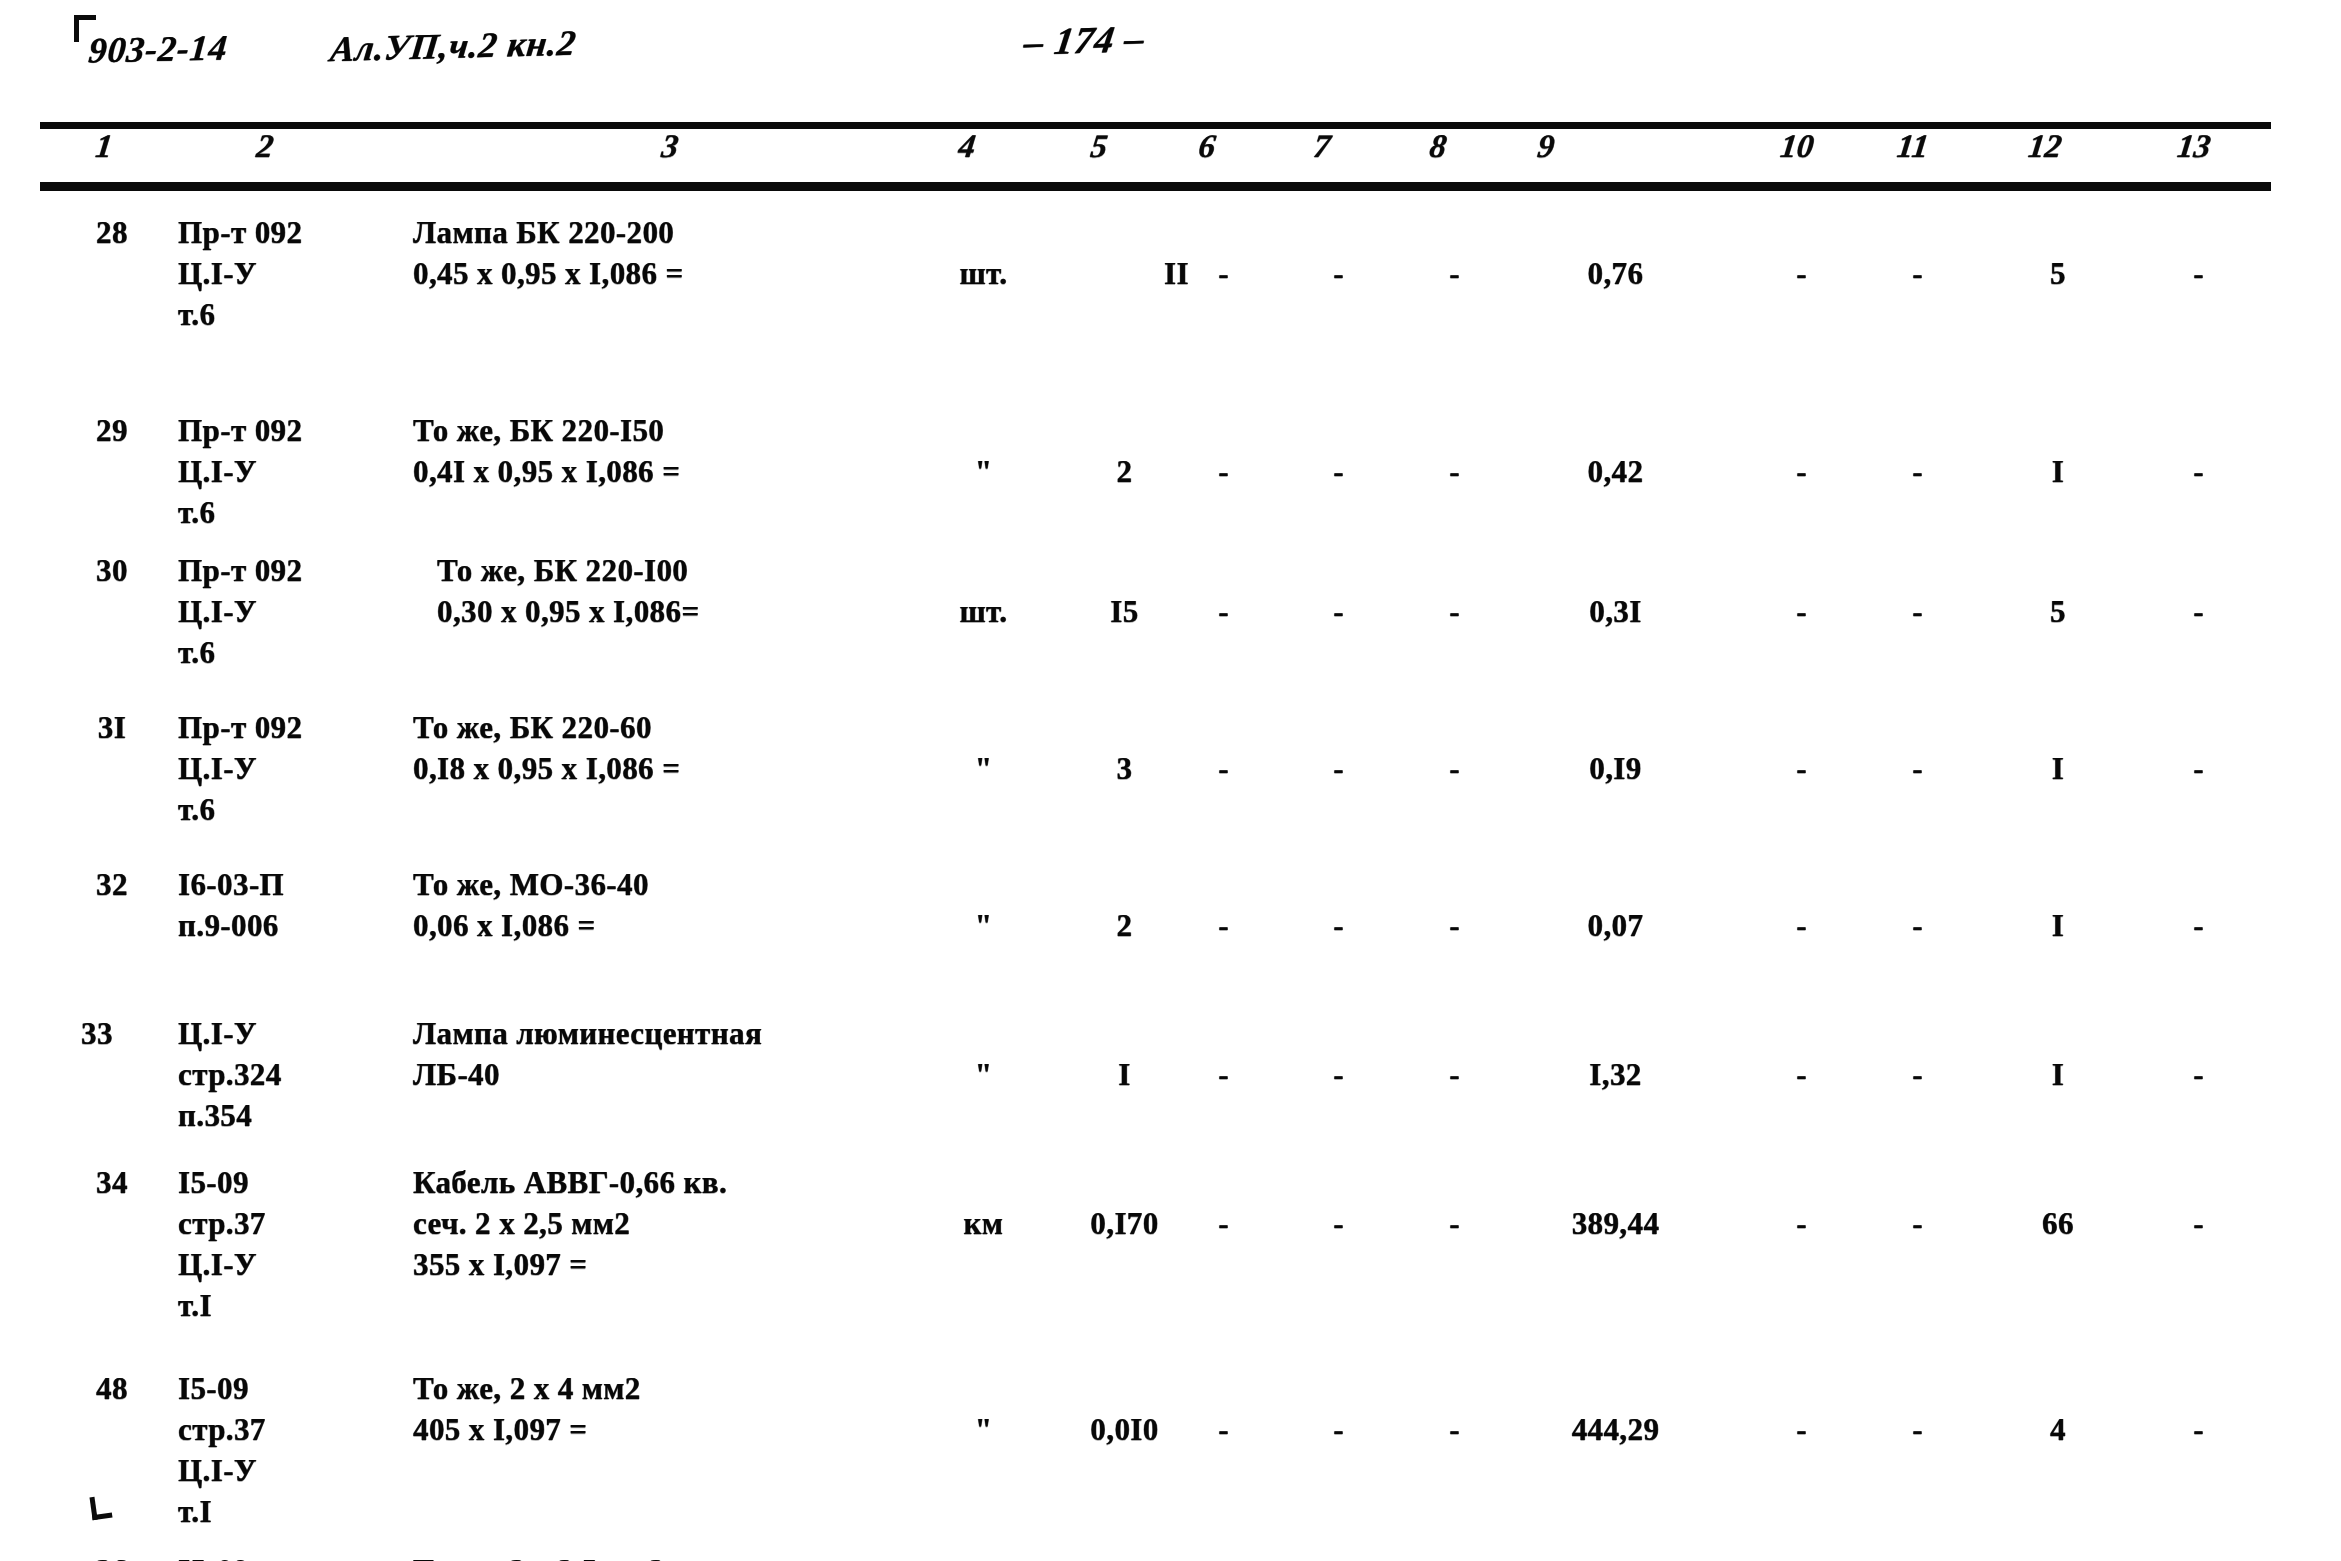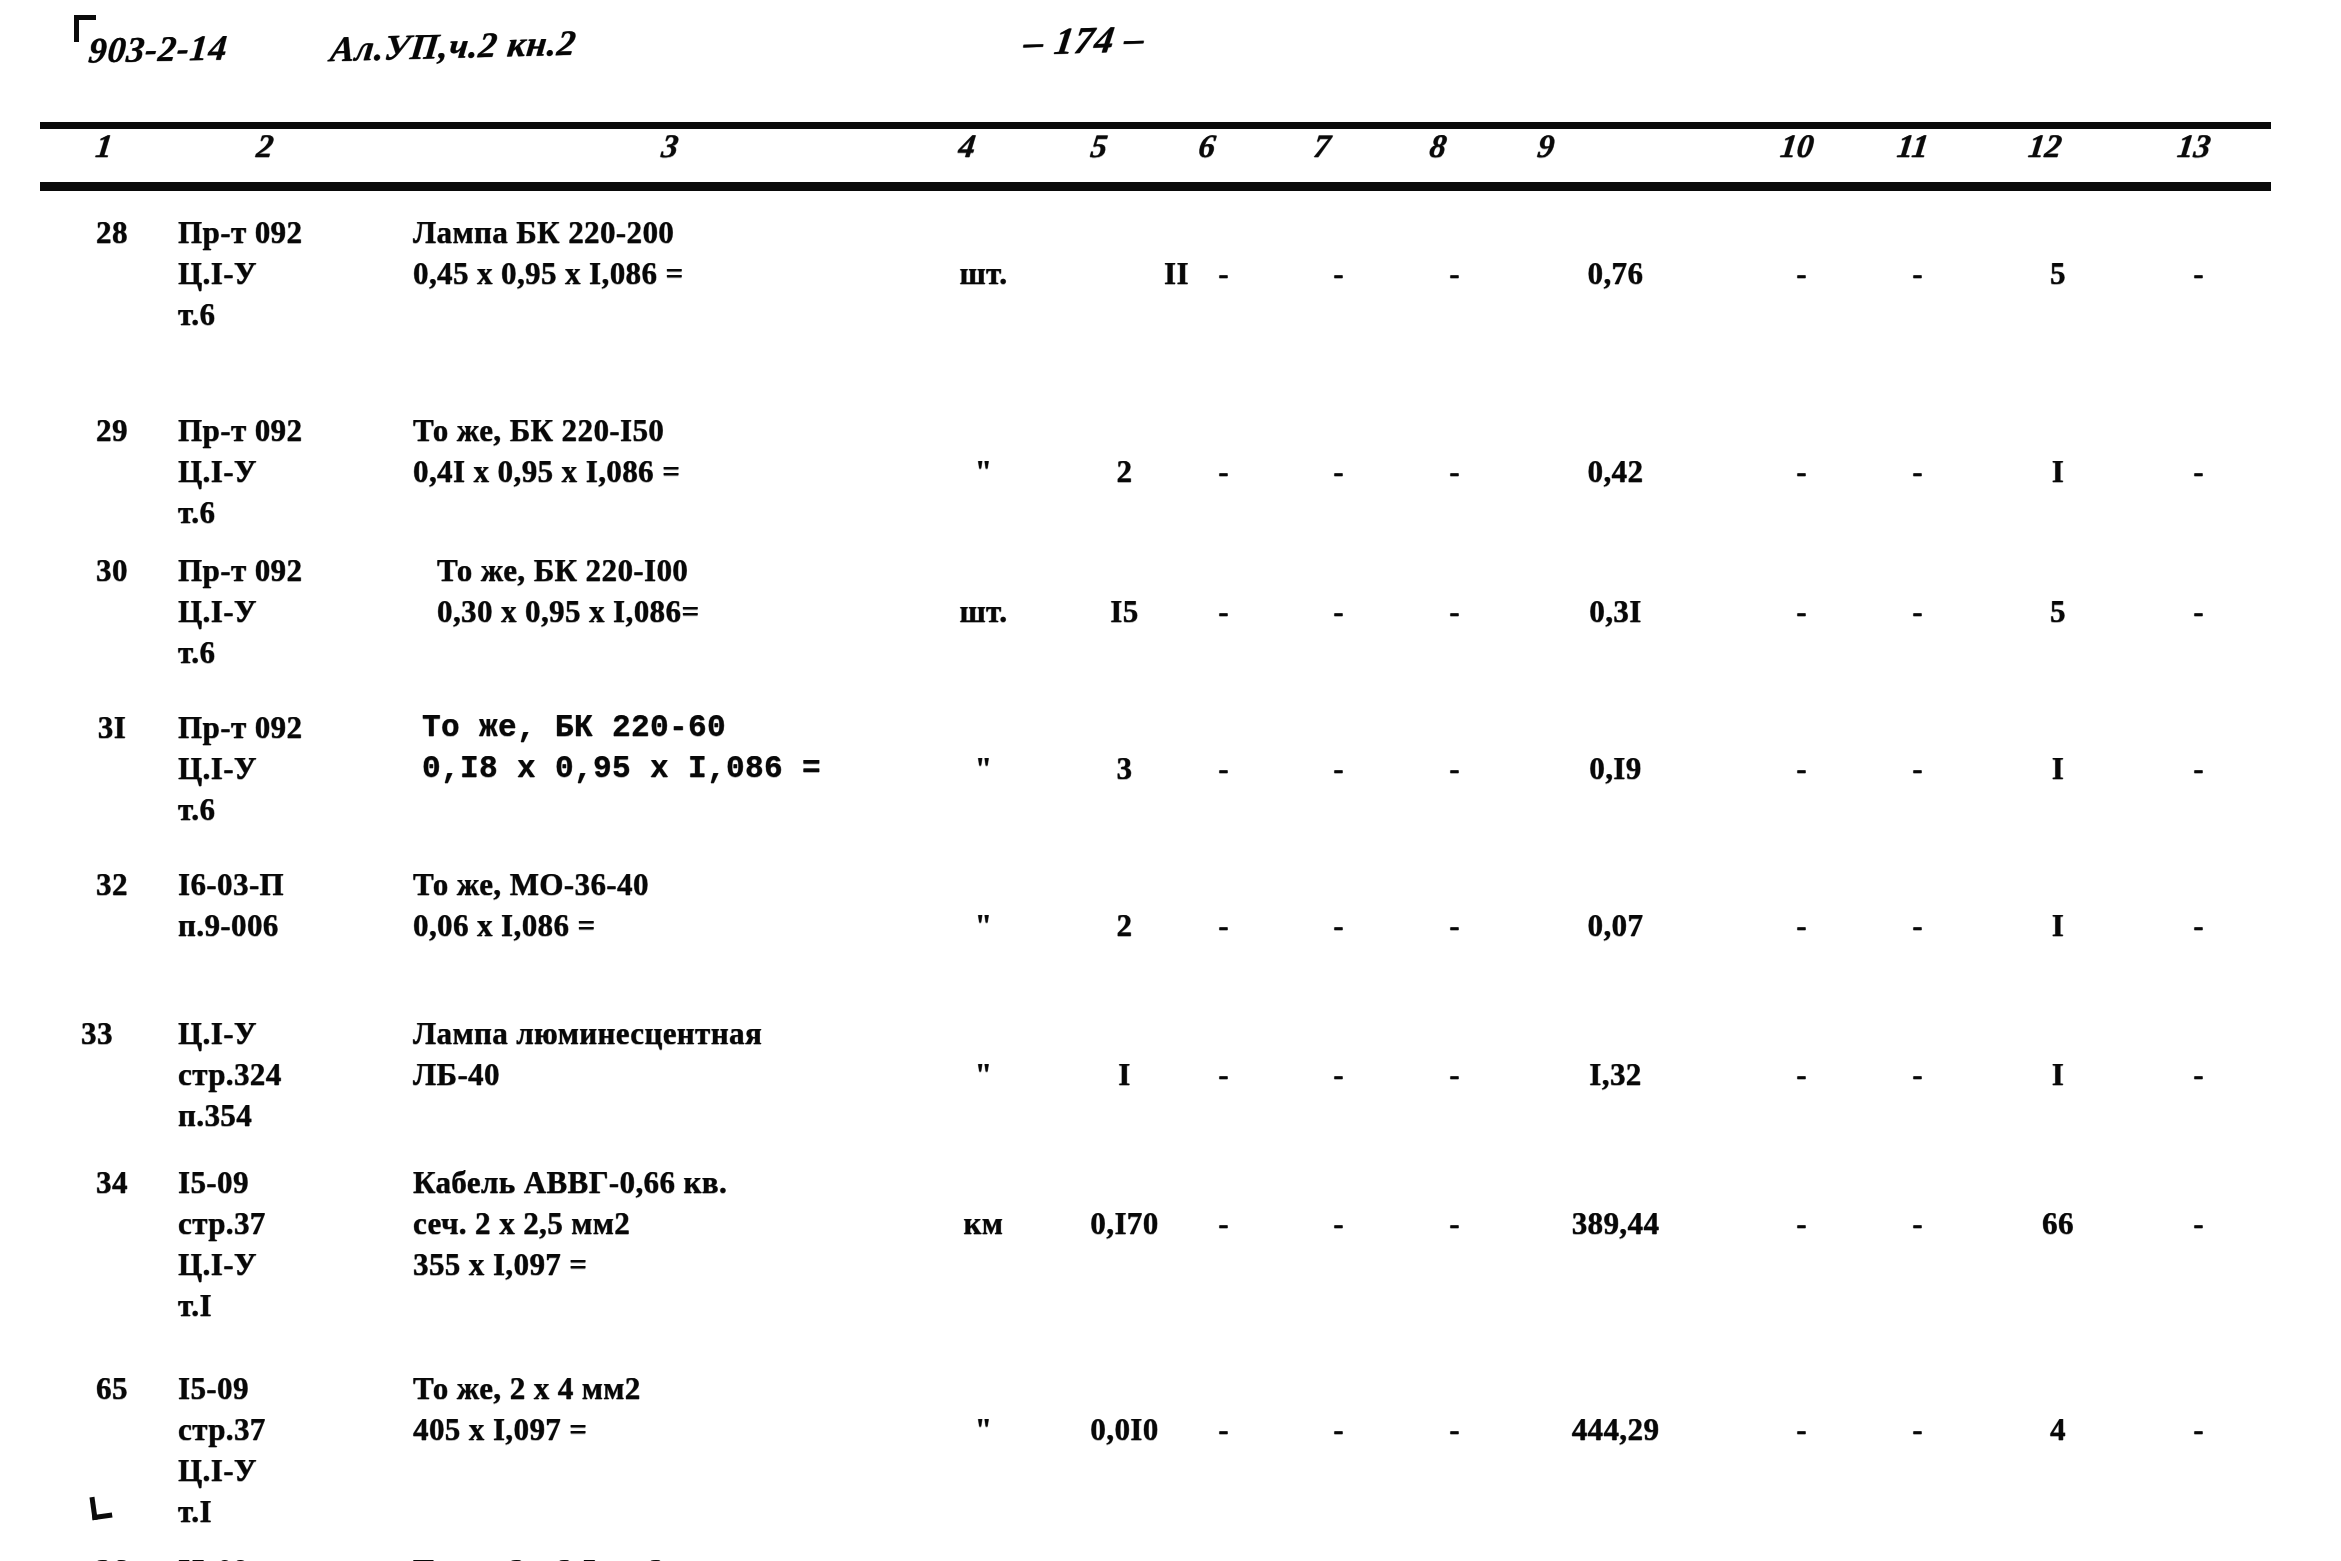--- a/index.html
+++ b/index.html
@@ -214,21 +214,21 @@
         <div class="cell num" style="left: 1752px; width: 99px; top: 41px;">-</div>
         <div class="cell num" style="left: 1868px; width: 99px; top: 41px;">-</div>
         <div class="cell num" style="left: 2000px; width: 116px; top: 41px;">5</div>
         <div class="cell num" style="left: 2149px; width: 99px; top: 41px;">-</div>
       </div>
       <div class="row" style="position: absolute; left: 0px; top: 512px;">
         <div class="cell num" style="left: 79px; width: 66px;">3I</div>
         <div class="cell left" style="left: 178px; width: 207px;">Пр-т 092
 Ц.I-У
 т.6</div>
-        <div class="cell left" style="left: 422px; width: 496px; font-family: Liberation Mono, monospace;">То же, БК 220-60
+        <div class="cell left" style="left: 413px; width: 496px;">То же, БК 220-60
 0,I8 х 0,95 х I,086 =</div>
         <div class="cell num" style="left: 934px; width: 99px; top: 41px;">"</div>
         <div class="cell num" style="left: 1050px; width: 149px; top: 41px;">3</div>
         <div class="cell num" style="left: 1182px; width: 83px; top: 41px;">-</div>
         <div class="cell num" style="left: 1297px; width: 83px; top: 41px;">-</div>
         <div class="cell num" style="left: 1413px; width: 83px; top: 41px;">-</div>
         <div class="cell num" style="left: 1512px; width: 207px; top: 41px;">0,I9</div>
         <div class="cell num" style="left: 1752px; width: 99px; top: 41px;">-</div>
         <div class="cell num" style="left: 1868px; width: 99px; top: 41px;">-</div>
         <div class="cell num" style="left: 2000px; width: 116px; top: 41px;">I</div>
@@ -283,21 +283,21 @@
         <div class="cell num" style="left: 1182px; width: 83px; top: 41px;">-</div>
         <div class="cell num" style="left: 1297px; width: 83px; top: 41px;">-</div>
         <div class="cell num" style="left: 1413px; width: 83px; top: 41px;">-</div>
         <div class="cell num" style="left: 1512px; width: 207px; top: 41px;">389,44</div>
         <div class="cell num" style="left: 1752px; width: 99px; top: 41px;">-</div>
         <div class="cell num" style="left: 1868px; width: 99px; top: 41px;">-</div>
         <div class="cell num" style="left: 2000px; width: 116px; top: 41px;">66</div>
         <div class="cell num" style="left: 2149px; width: 99px; top: 41px;">-</div>
       </div>
       <div class="row" style="position: absolute; left: 0px; top: 1173px;">
-        <div class="cell num" style="left: 79px; width: 66px;">65</div>
+        <div class="cell num" style="left: 79px; width: 66px;">48</div>
         <div class="cell left" style="left: 178px; width: 207px;">I5-09
 стр.37
 Ц.I-У
 т.I</div>
         <div class="cell left" style="left: 413px; width: 496px;">То же, 2 х 4 мм2
 405 х I,097 =</div>
         <div class="cell num" style="left: 934px; width: 99px; top: 41px;">"</div>
         <div class="cell num" style="left: 1050px; width: 149px; top: 41px;">0,0I0</div>
         <div class="cell num" style="left: 1182px; width: 83px; top: 41px;">-</div>
         <div class="cell num" style="left: 1297px; width: 83px; top: 41px;">-</div>

